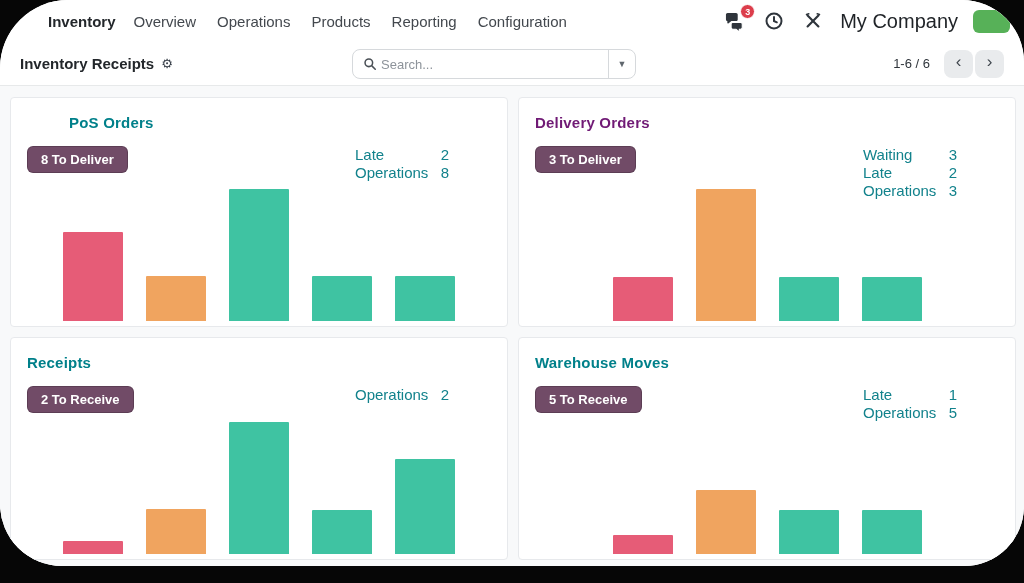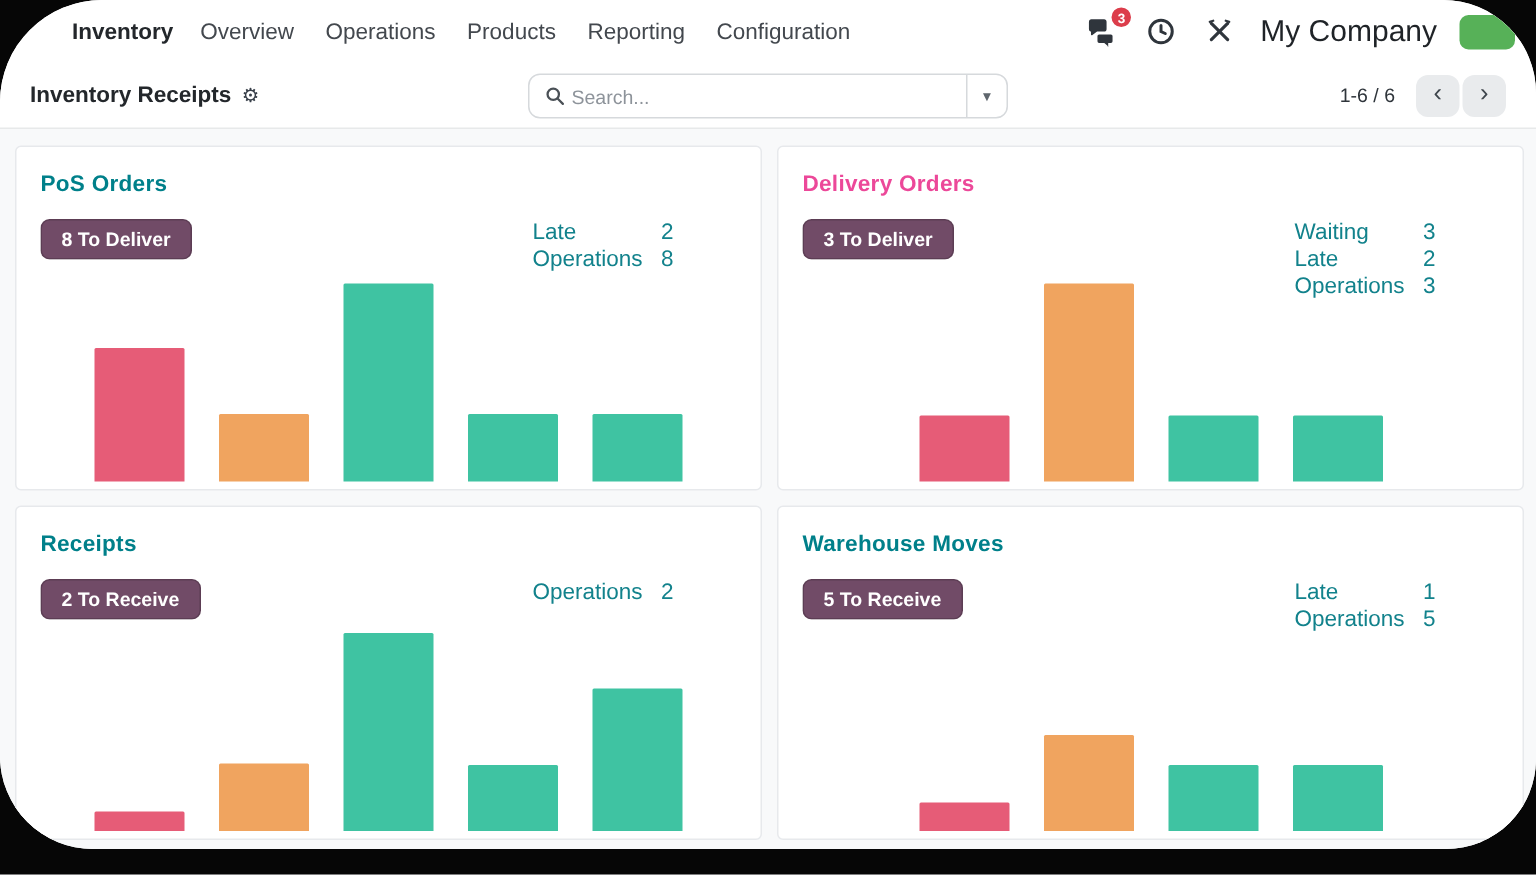--- a/index.html
+++ b/index.html
@@ -25,21 +25,21 @@
     color:#fff; font-size:9px; font-weight:700; display:flex; align-items:center; justify-content:center;
     border:1px solid #fff;
   }
   .company { font-size:20px; color:#1f2327; cursor:pointer; }
   .avatar { width:37px; height:23px; border-radius:6px; cursor:pointer; }
   
   .control { height:44px; display:flex; align-items:center; padding:0 20px; border-bottom:1px solid #e7e9ea; position:relative; background:#fff; }
   .cp-title { font-size:15px; font-weight:600; color:#23272b; display:flex; align-items:center; gap:7px; }
   .gear { font-size:13px; color:#39404a; cursor:pointer; line-height:1; }
   .searchbox {
-    position:absolute; left:352px; top:7px; width:320px; height:30px;
+    position:absolute; left:352px; top:7px; width:284px; height:30px;
     border:1px solid #d6d9dc; border-radius:8px; display:flex; align-items:center; background:#fff;
   }
   .search-glyph { padding:0 4px 0 10px; display:flex; align-items:center; }
   .searchbox input { border:0; outline:0; flex:1; font-size:13px; color:#333; background:transparent; min-width:0; }
   .searchbox input::placeholder { color:#8d939a; }
   .search-caret { width:27px; align-self:stretch; border-left:1px solid #d6d9dc; display:flex; align-items:center; justify-content:center; color:#5f666d; font-size:9px; cursor:pointer; }
   .cp-right { margin-left:auto; display:flex; align-items:center; gap:2px; }
   .pager-text { font-size:13px; color:#2f353b; margin-right:12px; }
   .pager-btn { width:29px; height:28px; background:#e9ebed; border:0; border-radius:8px; font-size:17px; color:#3f464d; display:flex; align-items:center; justify-content:center; cursor:pointer; padding-bottom:3px; }
   
@@ -121,21 +121,21 @@
       <button class="pager-btn">
           <span>›</span>
         </button>
     </div>
   </div>
 
   <div class="content">
     <div class="grid">
 
       <div class="card">
-        <div class="card-title teal-title" style="color: rgb(0, 128, 138);">PoS Orders</div>
+        <div class="card-title teal-title" style="color: rgb(0, 128, 138); margin-left: 42px;">PoS Orders</div>
         <div class="action-row">
           <button class="btn-primary" style="background: rgb(113, 75, 103);">8 To Deliver</button>
           <div class="stats">
             <div class="stat-row" style="color: rgb(18, 130, 140);">
               <span>Late</span>
               <span>2</span>
             </div>
             <div class="stat-row" style="color: rgb(18, 130, 140);">
               <span>Operations</span>
               <span>8</span>
@@ -145,21 +145,21 @@
         <div class="chart">
             <div class="bar" style="height: 89px; background: rgb(230, 92, 119);"></div>
             <div class="bar" style="height: 45px; background: rgb(240, 164, 95);"></div>
             <div class="bar" style="height: 132px; background: rgb(63, 195, 162);"></div>
             <div class="bar" style="height: 45px; background: rgb(63, 195, 162);"></div>
             <div class="bar" style="height: 45px; background: rgb(63, 195, 162);"></div>
           </div>
       </div>
 
       <div class="card">
-        <div class="card-title teal-title" style="color: #ec4899;">Delivery Orders</div>
+        <div class="card-title teal-title" style="color: #701a75;">Delivery Orders</div>
         <div class="action-row">
           <button class="btn-primary" style="background: rgb(113, 75, 103);">3 To Deliver</button>
           <div class="stats">
             <div class="stat-row" style="color: rgb(18, 130, 140);">
               <span>Waiting</span>
               <span>3</span>
             </div>
             <div class="stat-row" style="color: rgb(18, 130, 140);">
               <span>Late</span>
               <span>2</span>

